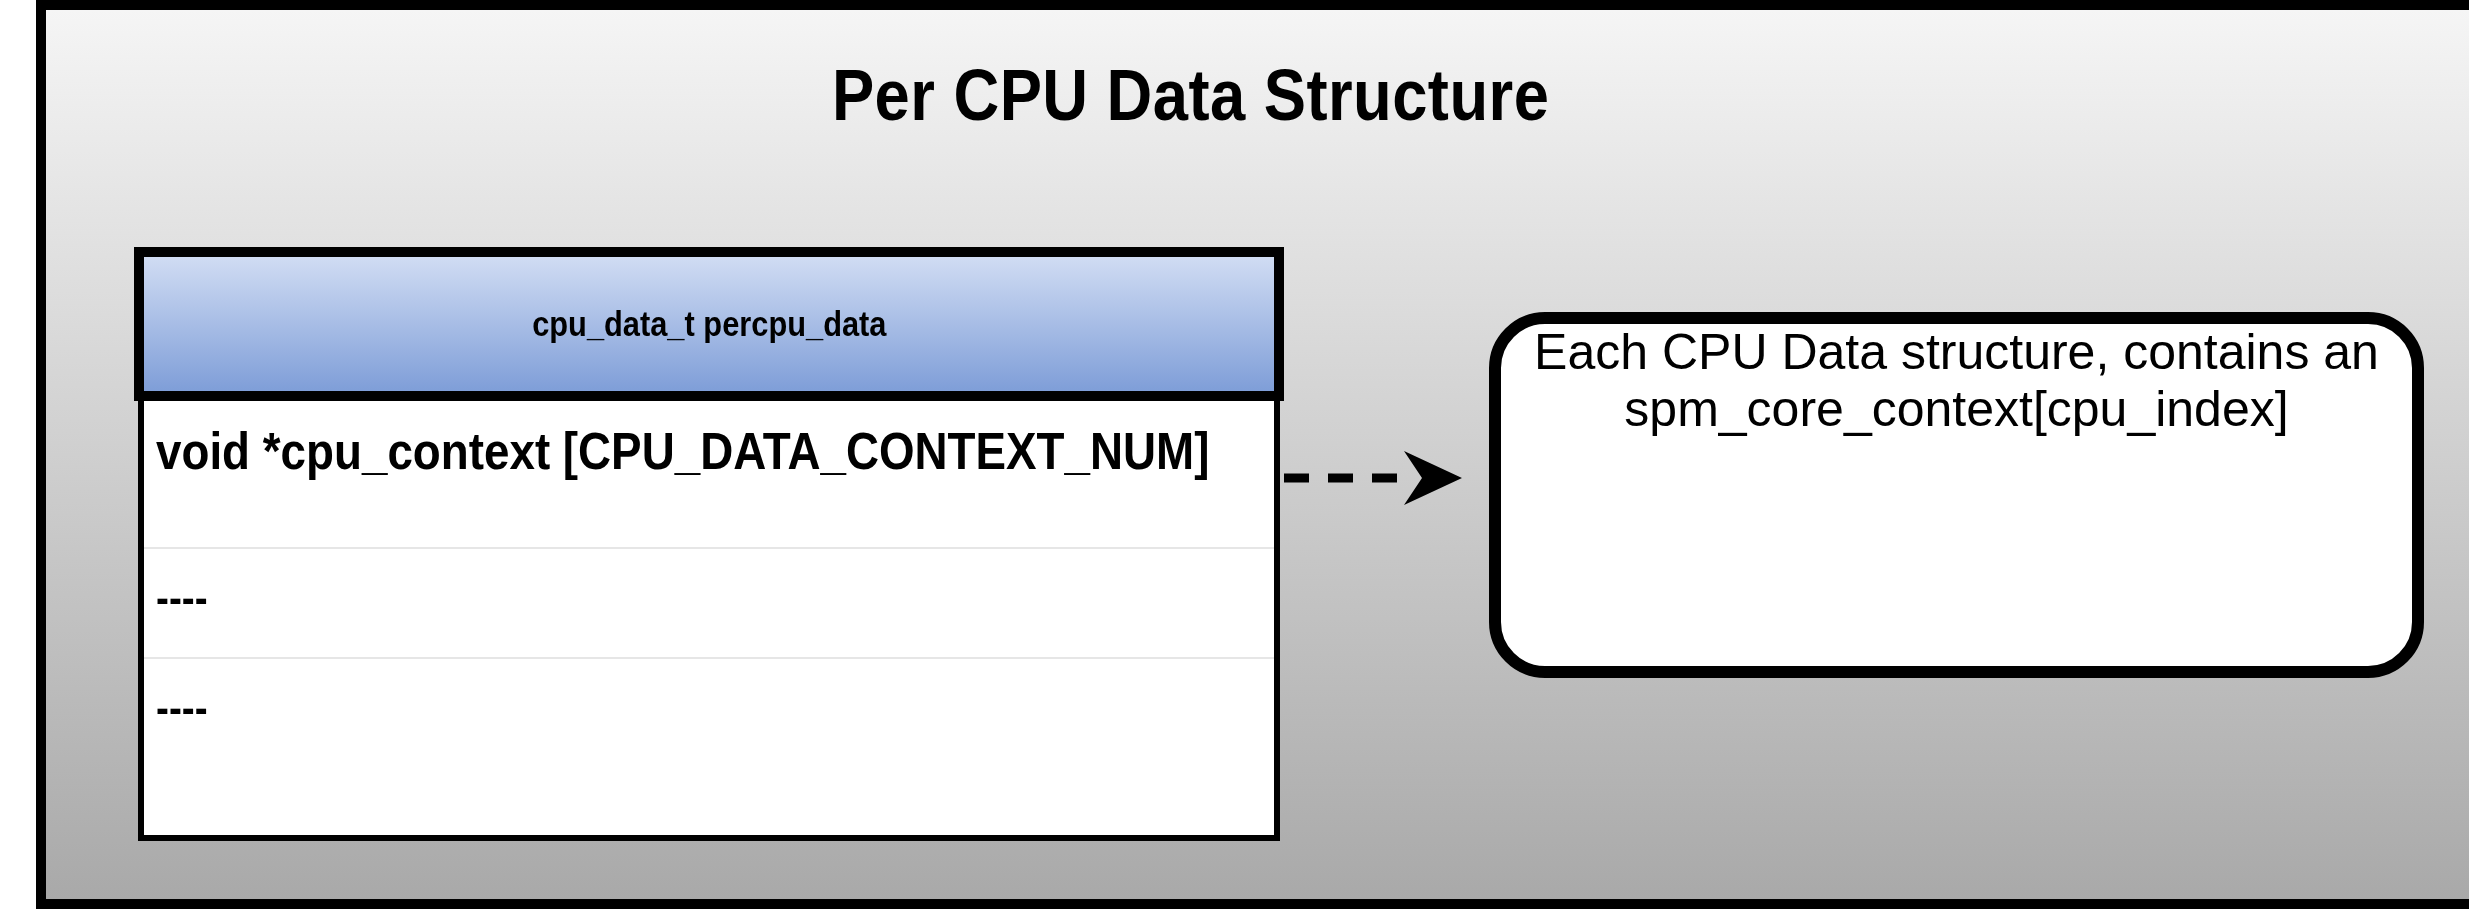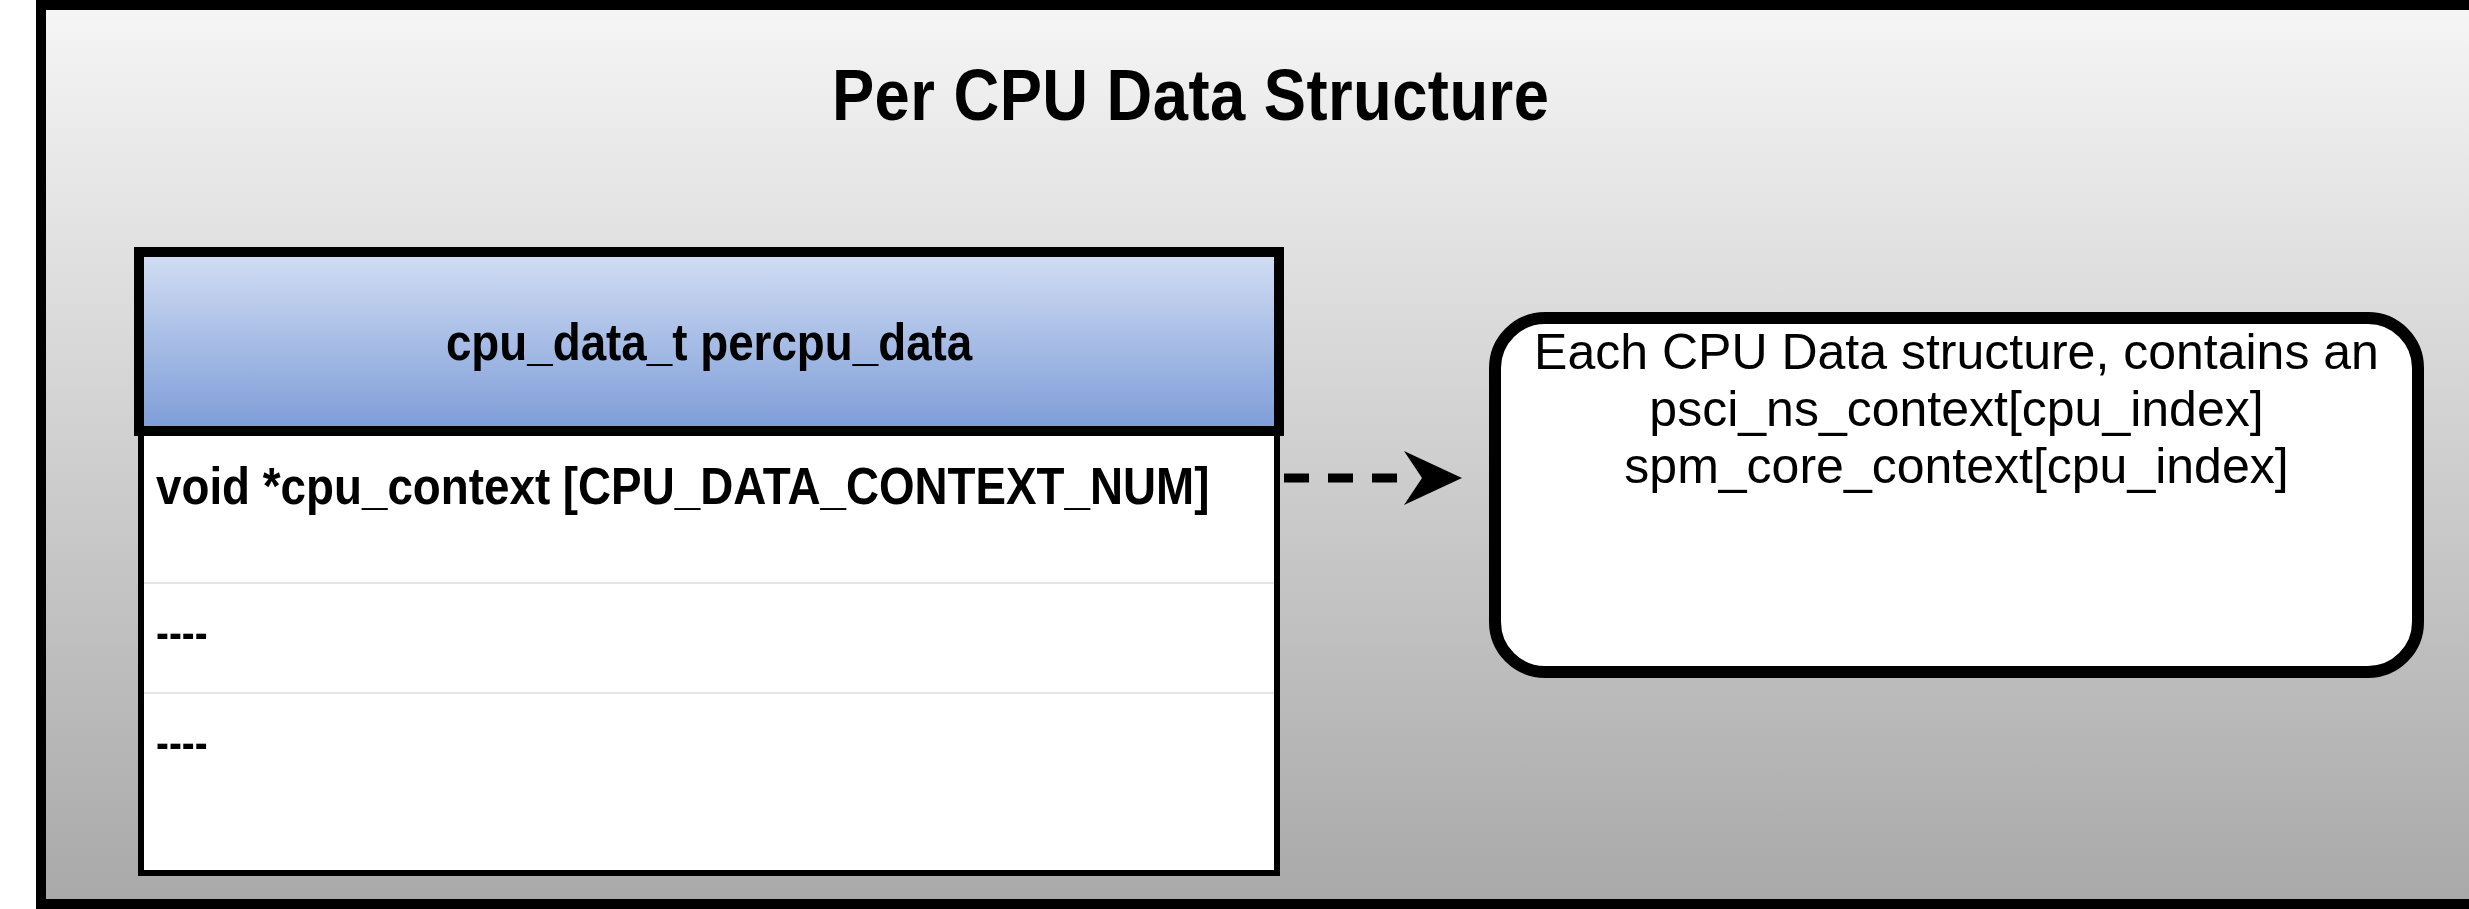--- a/index.html
+++ b/index.html
@@ -45,31 +45,31 @@
 
   
   .struct-table {
     position: absolute;
     left: 88px;
     top: 237px;
     width: 1150px;
   }
   .struct-header {
     box-sizing: border-box;
-    height: 189px;
+    height: 154px;
     border: 10px solid var(--box-border, #000000);
     background: linear-gradient(180deg,
       var(--header-fill-top, #d0dcf3) 0%,
       var(--header-fill-bottom, #7f9ed8) 100%);
     display: flex;
     flex-direction: column;
     justify-content: center;
     align-items: center;
     text-align: center;
-    font-size: 52px;
+    font-size: 35px;
     font-weight: bold;
     line-height: 64px;
   }
   .struct-body {
     box-sizing: border-box;
     height: 440px;
     margin: 0 4px;
     border: 6px solid var(--box-border, #000000);
     border-top: none;
     background: var(--body-fill, #ffffff);
@@ -152,17 +152,16 @@
     </div>
   </div>
 
   <svg class="arrow-svg" viewBox="0 0 200 64" xmlns="http://www.w3.org/2000/svg" aria-hidden="true">
     <line x1="2" y1="32" x2="128" y2="32" stroke="#000000" stroke-width="9" stroke-dasharray="25 19"></line>
     <path d="M 122,5 L 180,32 L 122,59 L 140,32 Z" fill="#000000"></path>
   </svg>
 
   <div class="callout">
     <div class="callout-line">Each CPU Data structure, contains an</div>
-    <div class="callout-line">psci_ns_context[cpu_index]</div>
     <div class="callout-line">spm_core_context[cpu_index]</div>
   </div>
 
 </div>
 
 </body></html>

